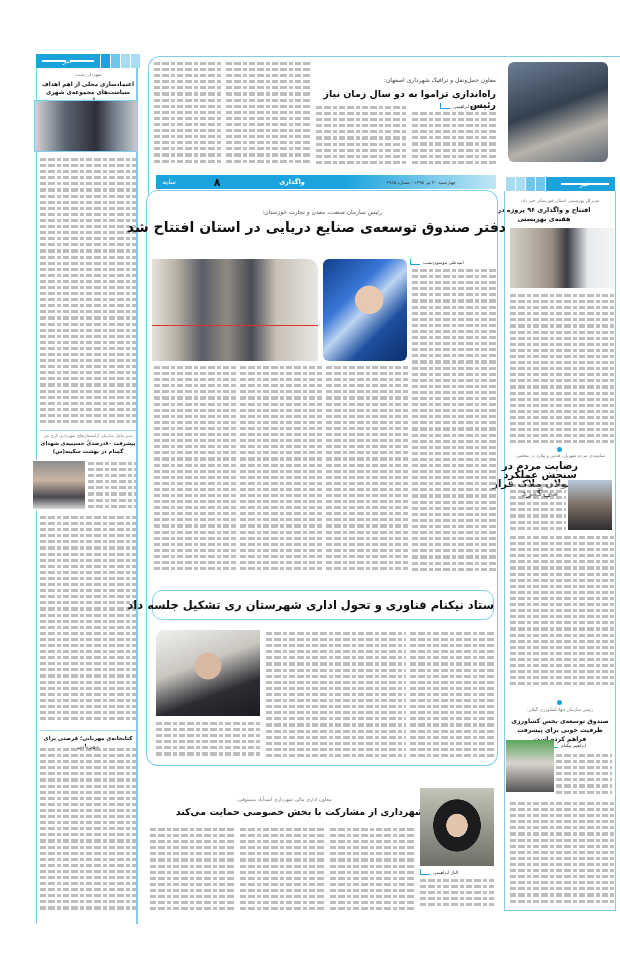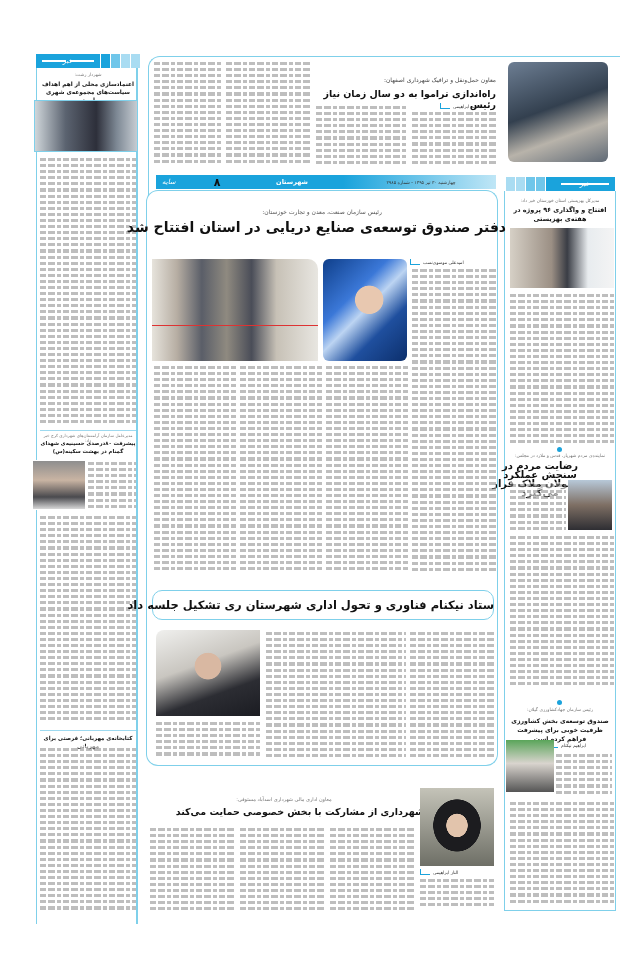--- a/index.html
+++ b/index.html
@@ -93,36 +93,36 @@
     <span class="l"></span>
     <span class="l"></span>
     <span class="l"></span>
     <span class="l"></span>
     <span class="l"></span>
   </div>
 
 <div class="abs" style="left:156px;top:175px;width:340px;height:14px;background:linear-gradient(90deg,#1aa3dc 0%,#1aa3dc 55%,#bfe6f6 100%);display:flex;align-items:center;direction:ltr;padding:4px 6px">
   <span style="color:#fff;font-size:7px;font-style:italic;width:40px">سایه</span>
   <span style="color:#111;font-size:11px;font-weight:bold;width:30px;text-align:center">۸</span>
-  <span style="color:#fff;font-size:6.5px;font-weight:bold;width:120px;text-align:center">شهرستان</span>
+  <span style="color:#fff;font-size:6.5px;font-weight:bold;width:120px;text-align:center">واگذاری</span>
   <span style="color:#333;font-size:4.5px;flex:1;text-align:center;direction:rtl">چهارشنبه ۳۰ تیر ۱۳۹۵ - شماره ۲۹۸۵</span>
 </div>
 
 <div class="abs news-tab" style="left:505px;top:177px;width:110px;direction:ltr">
   <div class="sq s3"></div>
     <div class="sq s3"></div>
     <div class="sq s2"></div>
     <div class="sq s2"></div>
     <div class="sq"></div>
   <div class="bar">خبر</div>
 </div>
 <div class="abs" style="left:504px;top:191px;width:112px;height:720px;border-left:1.5px solid #7fd0ea;border-right:1.5px solid #7fd0ea;border-bottom:1.5px solid #7fd0ea"></div>
 
 <div class="abs sub" style="left:508px;top:198px;width:104px;font-size:4.5px">مدیرکل بهزیستی استان خوزستان خبر داد:</div>
-<div class="abs title" style="left:508px;top:206px;width:104px;font-size:6.5px;line-height:9px">افتتاح و واگذاری ۹۶ پروژه در هفته‌ی بهزیستی</div>
+<div class="abs title" style="left:492px;top:206px;width:104px;font-size:6.5px;line-height:9px">افتتاح و واگذاری ۹۶ پروژه در هفته‌ی بهزیستی</div>
 <div class="abs photo" style="left:510px;top:228px;width:104px;height:60px;border-radius:0;background:linear-gradient(90deg,#d6d0c6,#9b8f84 40%,#3a3d45 55%,#e8ecef 75%,#f4f4f4)"></div>
 <div class="abs txt" style="left:510px;top:292px;width:104px;height:152px">
     <span class="l"></span>
     <span class="l"></span>
     <span class="l"></span>
     <span class="l"></span>
     <span class="l"></span>
     <span class="l"></span>
     <span class="l"></span>
     <span class="l"></span>

